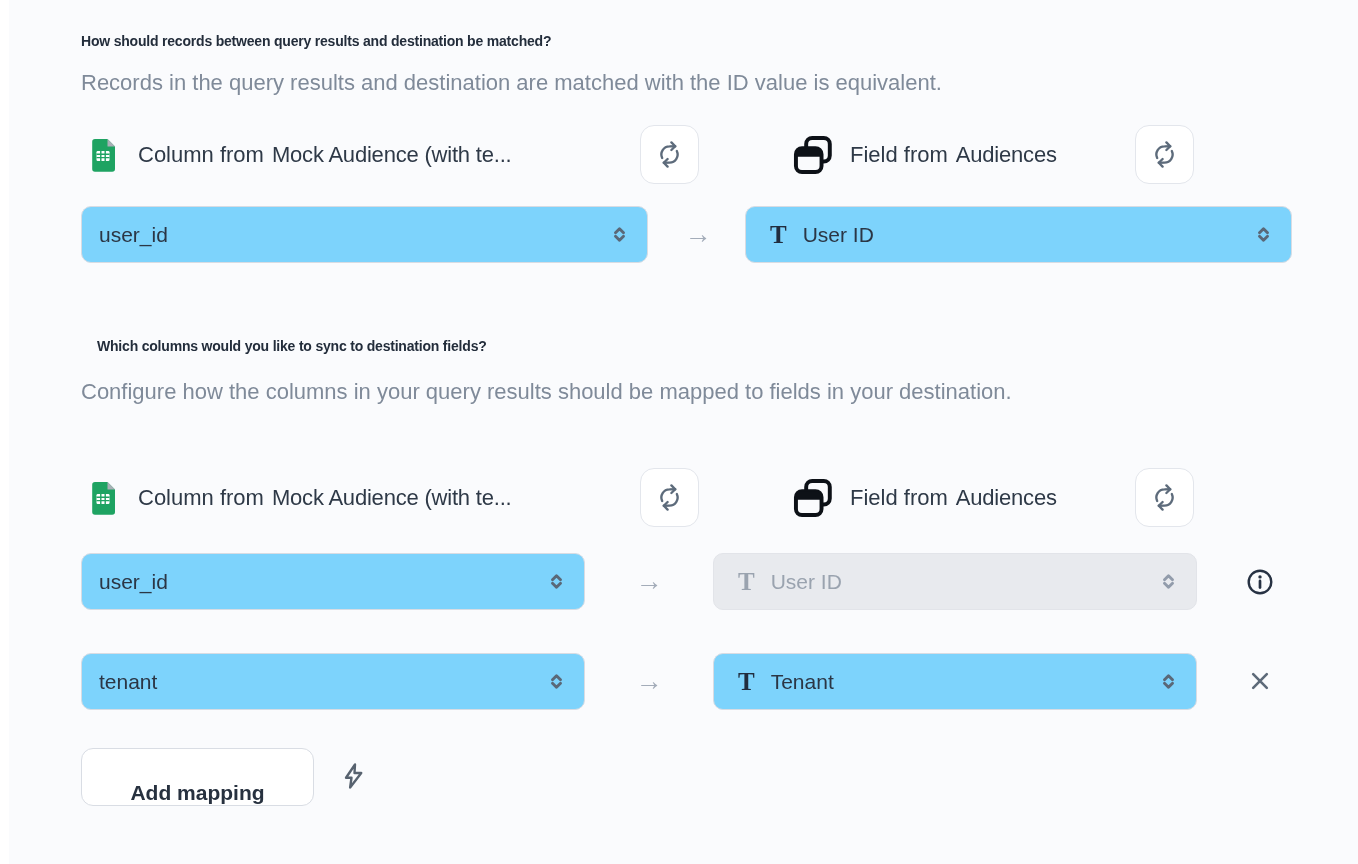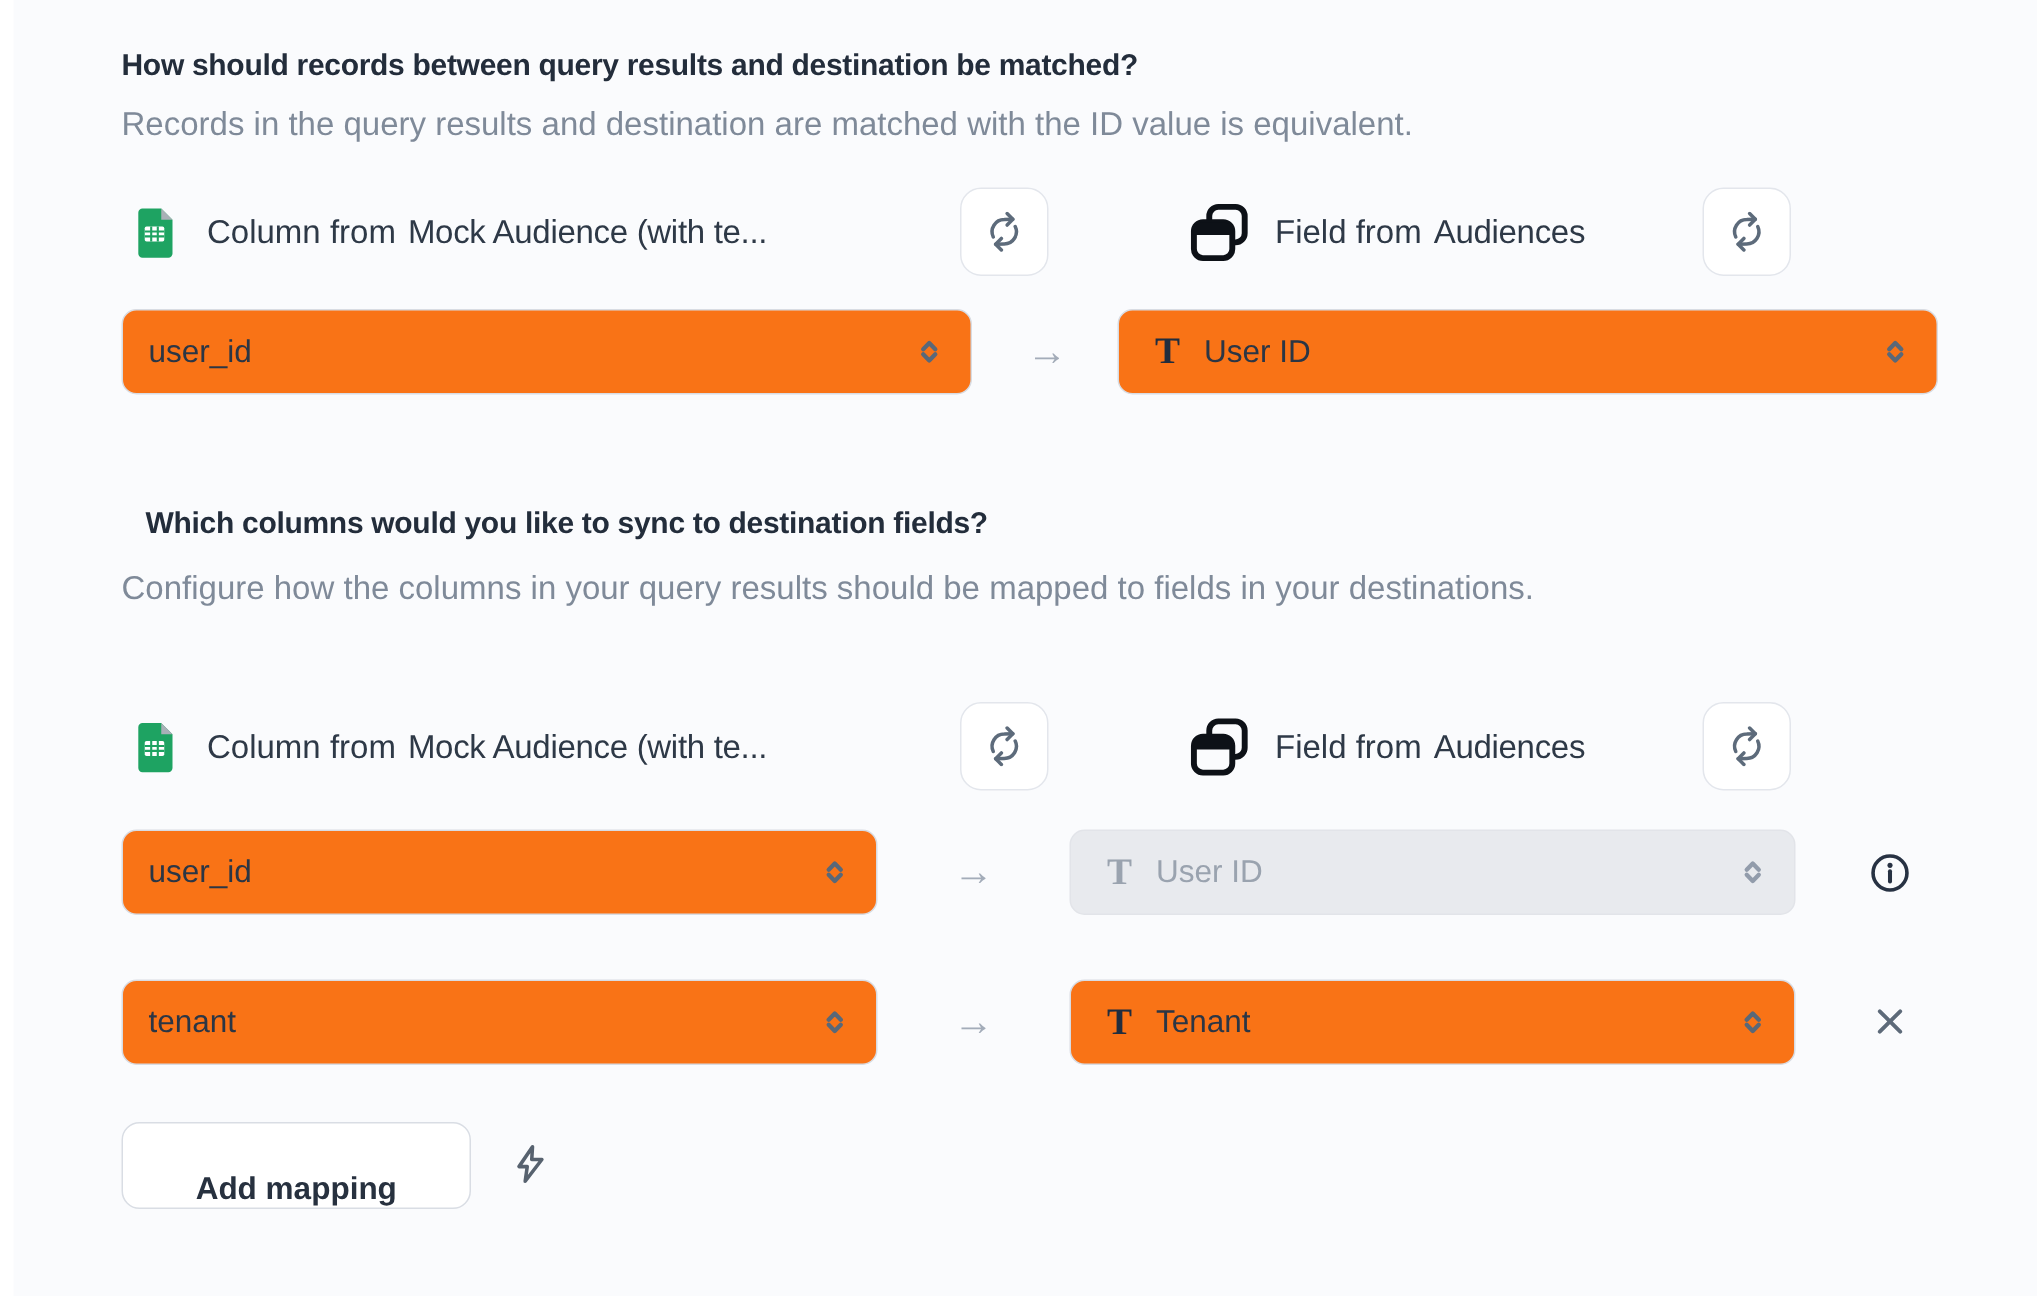--- a/index.html
+++ b/index.html
@@ -5,35 +5,35 @@
   html,body{margin:0;padding:0}
   body{
     width:1358px;height:864px;position:relative;overflow:hidden;
     background:var(--background,#fafbfd);
     font-family:"Liberation Sans",sans-serif;
     -webkit-font-smoothing:antialiased;
   }
   .abs{position:absolute}
   .left-strip{left:0;top:0;width:9px;height:864px;background:#ffffff}
 
-  .title{font-size:20px;font-weight:700;color:var(--heading-text,#232d3b);letter-spacing:-.2px}
+  .title{font-size:14px;font-weight:700;color:var(--heading-text,#232d3b);letter-spacing:-.2px}
   .desc{font-size:22px;font-weight:400;color:var(--muted-text,#7f8a99);line-height:40px}
 
   .hdr{height:59px;display:flex;align-items:center;gap:16px;font-size:22px;color:#2e3947}
   .hdr .hdr-prefix{margin-right:-8px}
   .hdr .hdr-name{font-weight:400;letter-spacing:-.2px}
 
   .icon-btn{
     width:59px;height:59px;border:1px solid #e3e6ec;border-radius:14px;background:#ffffff;
     display:flex;align-items:center;justify-content:center;color:var(--icon-gray,#5d6b7b);
     box-sizing:border-box;cursor:pointer;
   }
 
   .select{
-    height:57px;border:1px solid var(--select-border,#d8dce3);border-radius:10px;background:#f97316;
+    height:57px;border:1px solid var(--select-border,#d8dce3);border-radius:10px;background:#7dd3fc;
     display:flex;align-items:center;padding:0 16px 0 17px;font-size:21px;
     color:var(--select-text,#2b3645);box-sizing:border-box;cursor:pointer;
   }
   .select .tglyph{
     font-family:"Liberation Serif",serif;font-weight:700;font-size:25px;
     margin-right:16px;color:#212d3e;line-height:1;
   }
   .select.dest{padding-left:24px}
   .select.disabled{background:var(--disabled-bg,#e8eaee);border-color:#e2e4e9;color:var(--disabled-text,#9aa3af)}
   .select.disabled .tglyph{color:inherit}
@@ -123,21 +123,21 @@
   <span>User ID</span>
   <span class="chev">
     <svg width="23" height="23" viewBox="0 0 24 24" fill="none" stroke="#5a6878" stroke-width="3" stroke-linecap="round" stroke-linejoin="round">
       <path d="M7.8 10.2 L12 5.9 L16.2 10.2"></path>
         <path d="M7.8 13.8 L12 18.1 L16.2 13.8"></path>
     </svg>
   </span>
 </div>
 
 <div class="abs title" style="left:97px;top:338px">Which columns would you like to sync to destination fields?</div>
-<div class="abs desc" style="left:81px;top:372px;width:1045px">Configure how the columns in your query results should be mapped to fields in your destinations.</div>
+<div class="abs desc" style="left:81px;top:372px;width:1045px">Configure how the columns in your query results should be mapped to fields in your destination.</div>
 
 <div class="abs hdr" style="left:86px;top:468px">
   <span>
     <svg width="36" height="36" viewBox="0 0 36 36">
       <path d="M9 2 H21.5 L29 9.5 V32 a2.8 2.8 0 0 1 -2.8 2.8 H9 A2.8 2.8 0 0 1 6.2 32 V4.8 A2.8 2.8 0 0 1 9 2 Z" fill="var(--sheets-green,#1ea362)"></path>
       <path d="M21.5 2 L29 9.5 H21.5 Z" fill="#a9b0b7"></path>
       <rect x="10.5" y="14" width="13" height="10" rx="1.2" fill="#ffffff"></rect>
       <path d="M14.8 14 V24 M19.2 14 V24 M10.5 17.3 H23.5 M10.5 20.6 H23.5" stroke="var(--sheets-green,#1ea362)" stroke-width="1.4"></path>
     </svg>
   </span>

